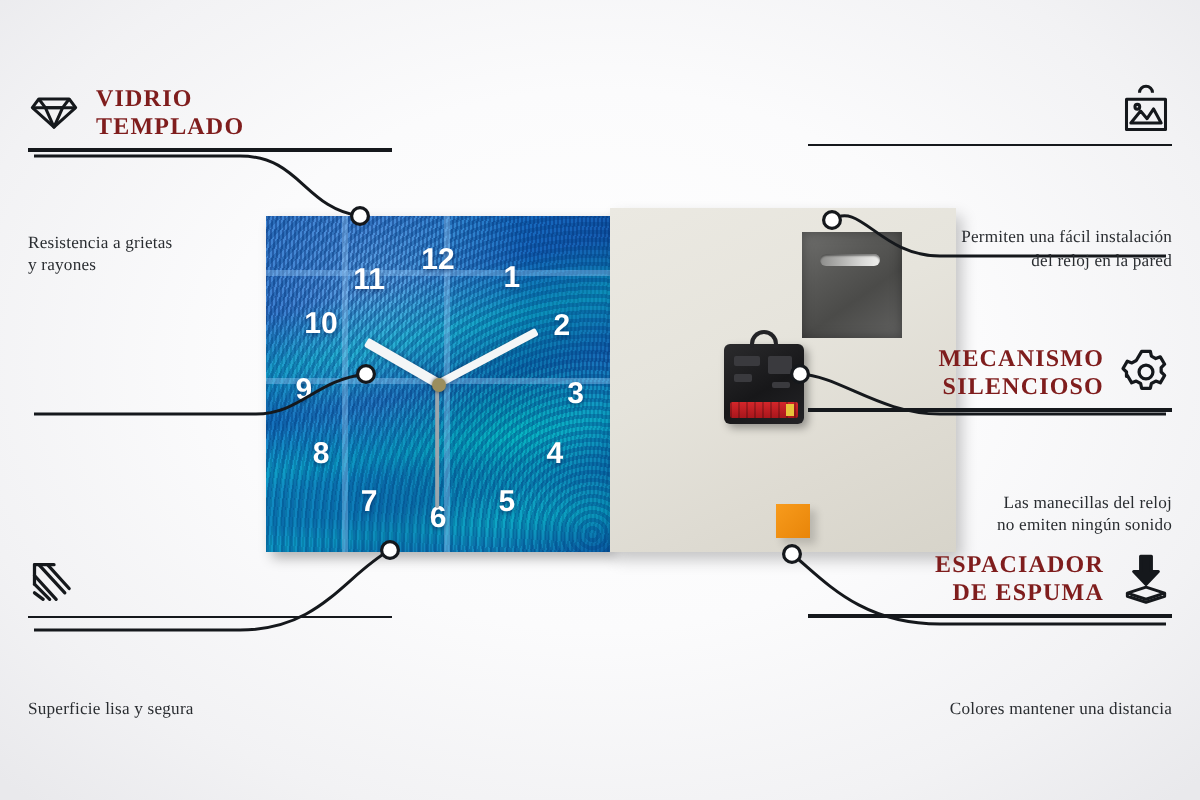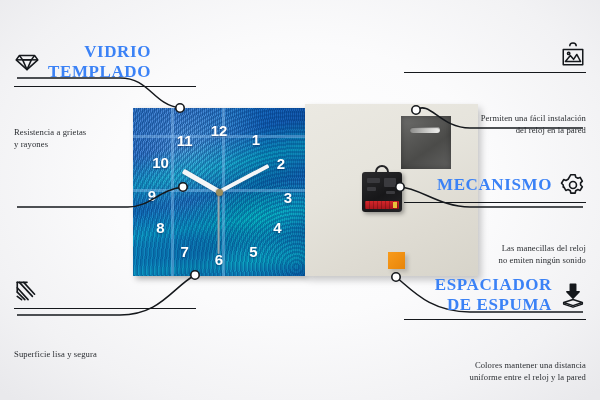--- a/index.html
+++ b/index.html
@@ -103,23 +103,22 @@
     position: absolute; left: 83px; top: 148px; width: 17px; height: 17px;
     background: linear-gradient(135deg, #f89b1c, #e88509);
     box-shadow: 3px 3px 4px rgba(0,0,0,.16);
   }
 
   
   .feat { position: absolute; width: 182px; }
   .feat-head { display: flex; align-items: center; gap: 8px; }
   .feat-title {
     font-family: "Liberation Serif", serif; font-weight: 700;
-    font-size: 17px; letter-spacing: .6px; color: #3b82f6; line-height: 1.18;
+    font-size: 12px; letter-spacing: .6px; color: #7f1d1d; line-height: 1.18;
     text-transform: uppercase;
-    text-align: right;
   }
   .feat-rule { height: 1.4px; background: #15181c; margin: 4px 0 3px; }
   .feat-desc { font-size: 8.6px; color: #2a2d31; line-height: 1.32; letter-spacing: .1px; margin-top: 40px; }
   .ico { width: 26px; height: 26px; flex: 0 0 26px; color: #15181c; }
   .ico svg { display: block; width: 100%; height: 100%; }
 
   .left  { text-align: left; }
   .right { text-align: right; }
   .right .feat-head { flex-direction: row-reverse; }
 
@@ -280,20 +279,21 @@
   <div class="feat right" id="feat-mech">
     <div class="feat-head">
       <span class="ico">
         <svg viewBox="0 0 24 24" fill="none" stroke="currentColor" stroke-width="1.5" stroke-linejoin="round">
           <path d="M10 2.5h4l.5 2.2 2 1.1 2.1-.8 2 3.4-1.6 1.6v2l1.6 1.6-2 3.4-2.1-.8-2 1.1-.5 2.2h-4l-.5-2.2-2-1.1-2.1.8-2-3.4L3 14v-2L1.4 10.4l2-3.4 2.1.8 2-1.1z"></path>
           <circle cx="12" cy="12" r="3.2"></circle>
         </svg>
       </span>
       <span class="feat-title">
         <span>MECANISMO</span><br>
+        <span>SILENCIOSO</span>
       </span>
     </div>
     <div class="feat-rule"></div>
     <div class="feat-desc">
       <span>Las manecillas del reloj</span><br>
       <span>no emiten ningún sonido</span>
     </div>
   </div>
 
   <div class="feat right" id="feat-foam">
@@ -306,17 +306,16 @@
         </svg>
       </span>
       <span class="feat-title">
         <span>ESPACIADOR</span><br>
         <span>DE ESPUMA</span>
       </span>
     </div>
     <div class="feat-rule"></div>
     <div class="feat-desc">
       <span>Colores mantener una distancia</span><br>
-      <span>uniforme entre el reloj y la pared</span>
     </div>
   </div>
 
 </div>
 
 </body></html>

